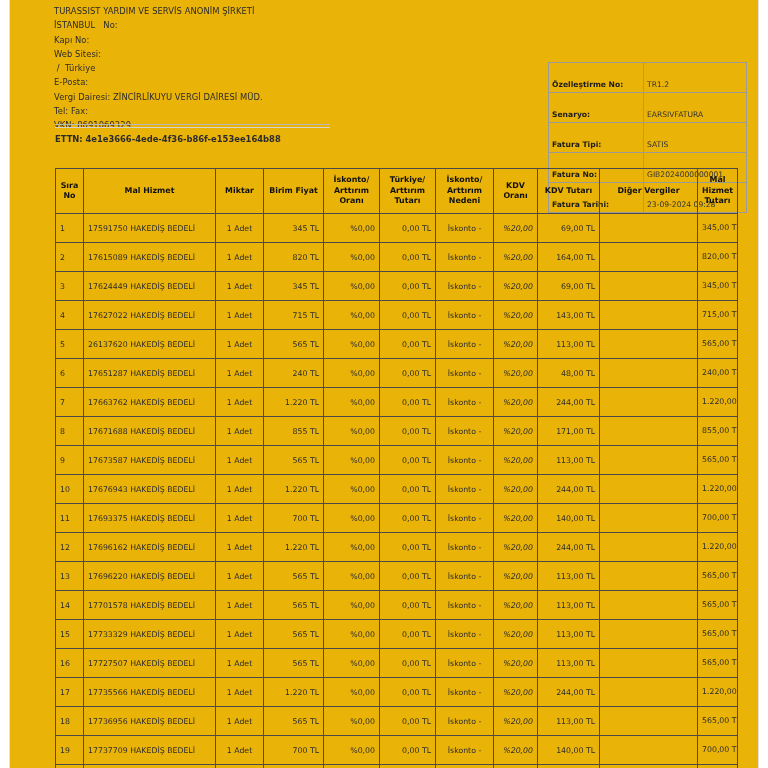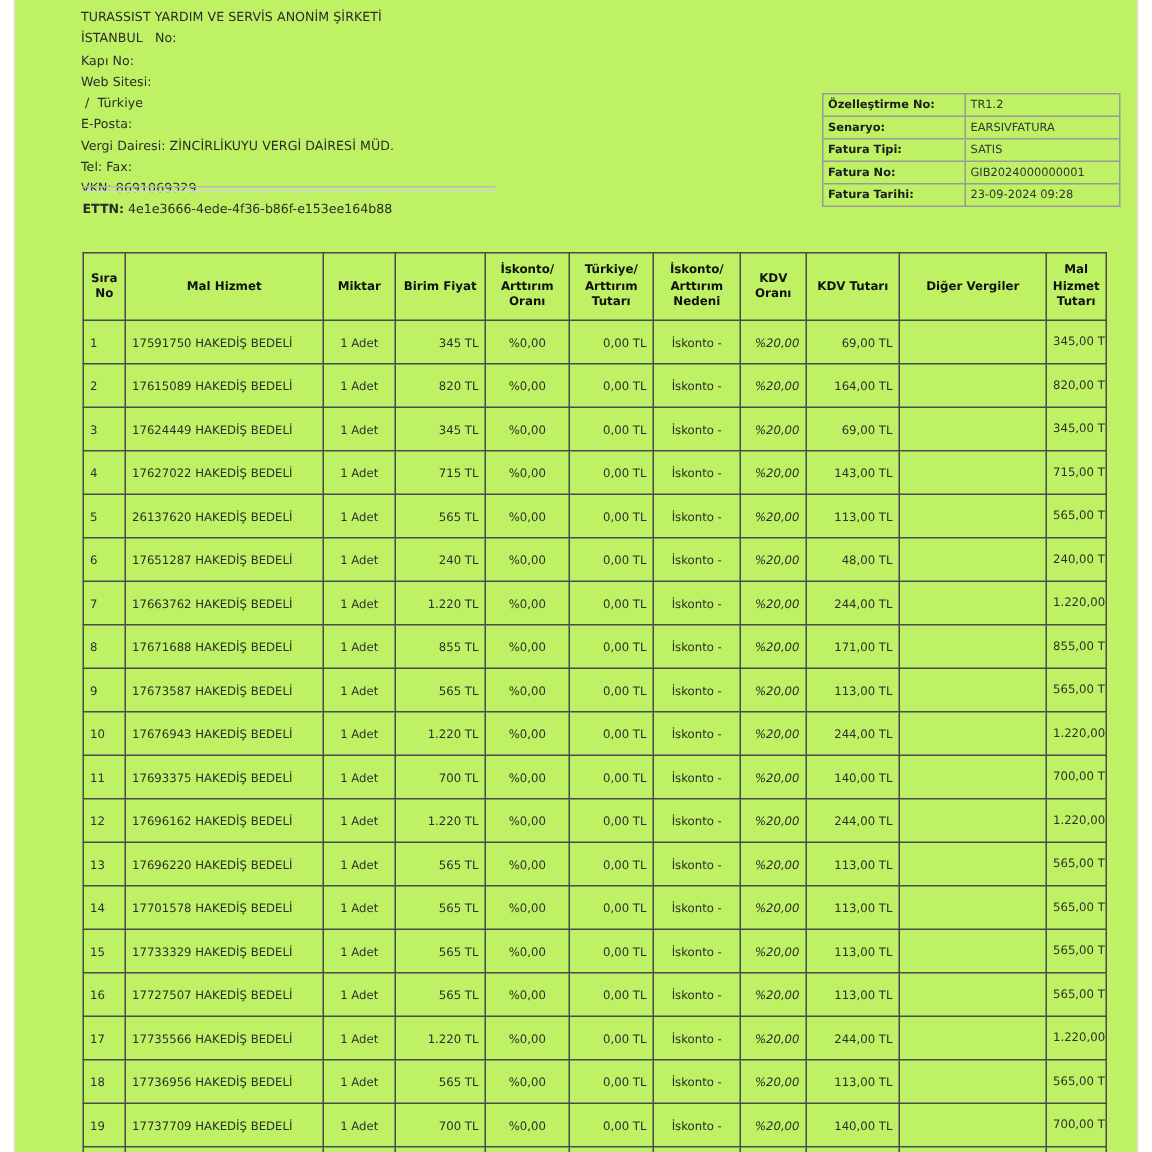--- a/index.html
+++ b/index.html
@@ -15,21 +15,21 @@
     font-family: "DejaVu Sans", "Liberation Sans", sans-serif;
     color: #1a1a1a;
     position: relative;
   }
   #page {
     position: absolute;
     left: 10px;
     top: 0;
     width: 748px;
     height: 768px;
-    background: #bef264;
+    background: #eab308;
     box-shadow: -1px 0 0 #e2e2e2, 1px 0 0 #e2e2e2;
     box-sizing: border-box;
   }
 
   
   .seller {
     position: absolute;
     left: 44px;
     top: 4px;
     width: 470px;
@@ -51,35 +51,35 @@
   }
 
   .ettn {
     position: absolute;
     left: 45px;
     top: 134px;
     font-size: 8.4px;
     color: #2b2b2b;
   }
   .ettn b { font-weight: bold; }
-  .ettn span { font-weight: normal; }
+  .ettn span { font-weight: bold; }
 
   
   table.info {
     position: absolute;
     left: 538px;
     top: 62px;
     width: 199px;
     border-collapse: collapse;
     font-size: 7.6px;
     table-layout: fixed;
   }
   table.info td {
     border: 1px solid #9a9a9a;
-    padding: 1px 3px 2px 3px;
+    padding: 16px 3px 2px 3px;
     height: 11px;
     color: #1c1c1c;
     white-space: nowrap;
     overflow: hidden;
   }
   table.info td.k {
     width: 88px;
     font-weight: bold;
   }
   table.info td.v {
@@ -117,21 +117,21 @@
     height: 28px;
     vertical-align: middle;
     font-size: 7.8px;
     padding: 0 4px;
     white-space: nowrap;
   }
   td.c-no      { text-align: left;  padding-left: 6px; color: #555; }
   td.c-name    { text-align: left;  padding-left: 6px; }
   td.c-qty     { text-align: center; }
   td.c-price   { text-align: right; }
-  td.c-disc-r  { text-align: center; }
+  td.c-disc-r  { text-align: right; }
   td.c-disc-a  { text-align: right; }
   td.c-reason  { text-align: center; padding: 0 2px; }
   td.c-kdvr    { text-align: right; font-style: italic; }
   td.c-kdva    { text-align: right; }
   td.c-other   { }
   td.c-total   { text-align: right; white-space: normal; line-height: 10px; padding-right: 4px; }
 
   
   col.w-no     { width: 28px; }
   col.w-name   { width: 132px; }

